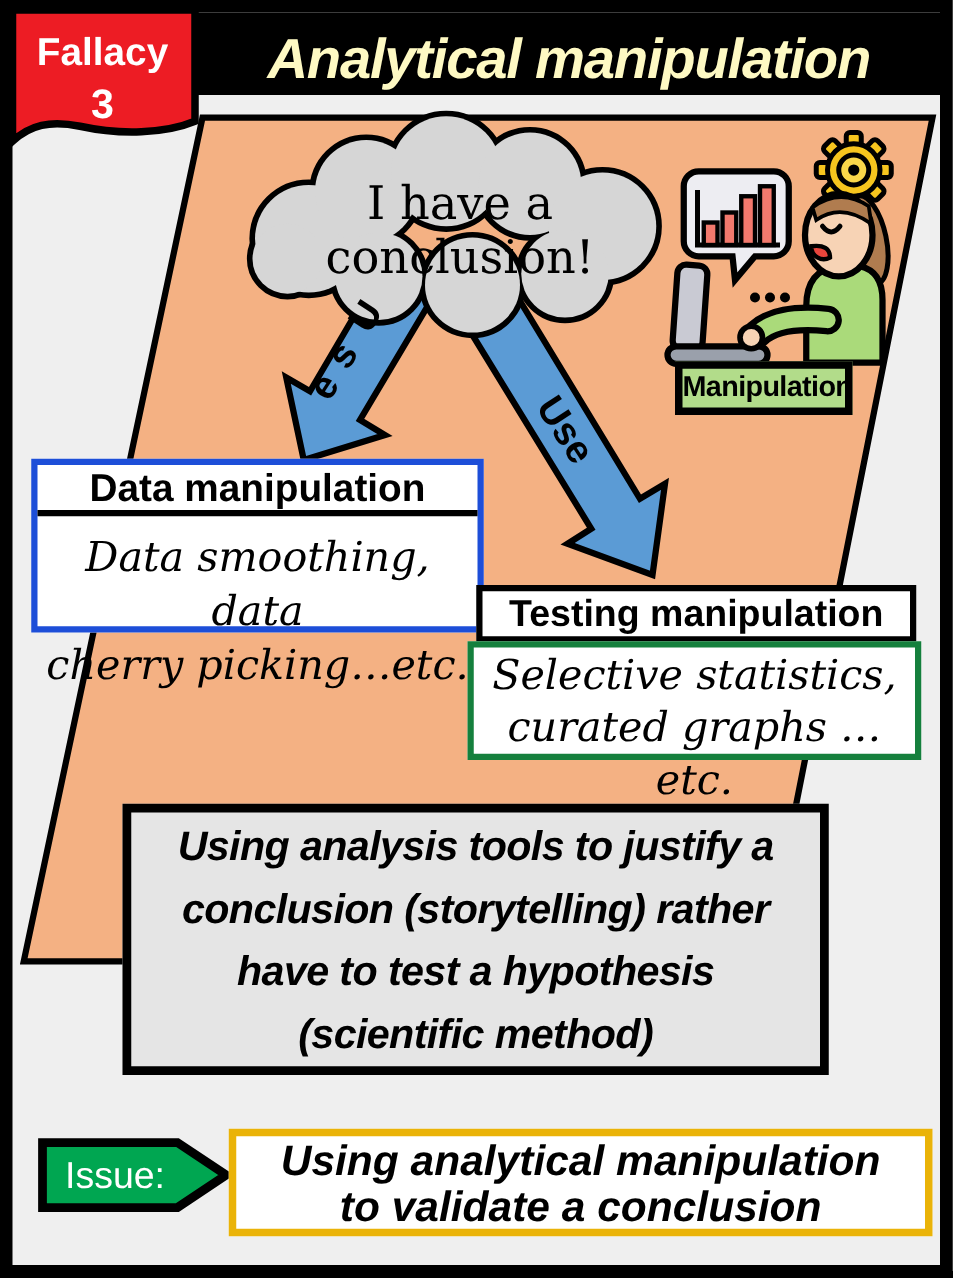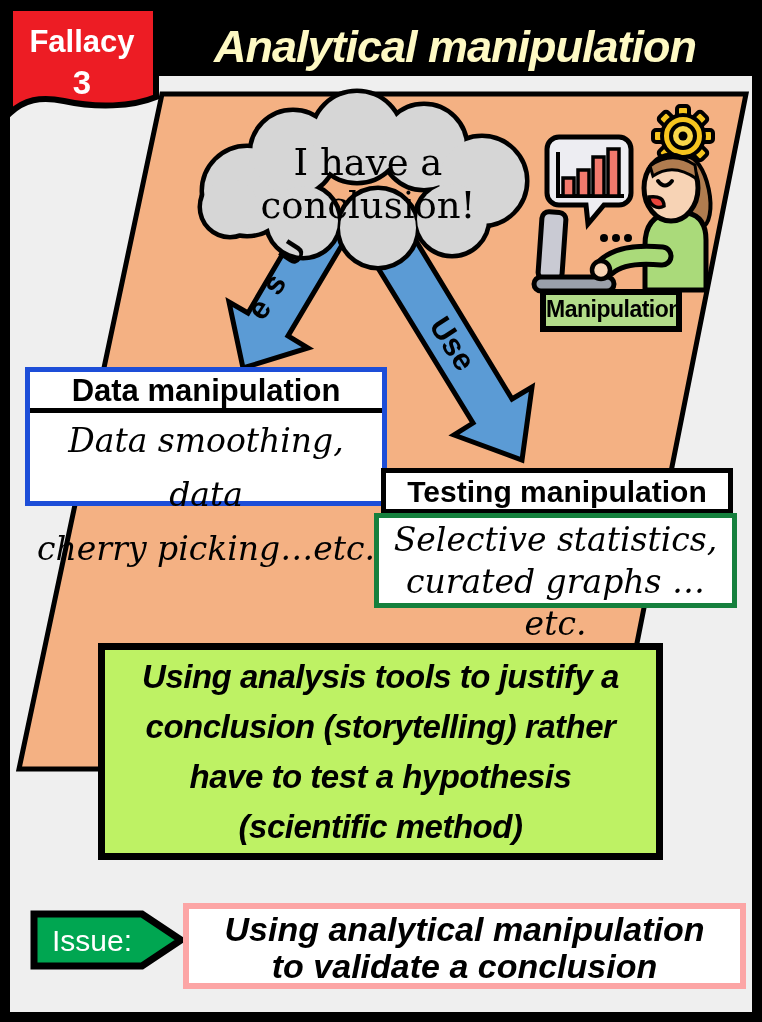--- a/index.html
+++ b/index.html
@@ -19,37 +19,37 @@
   .cloud-text{left:213px;top:141px;width:310px;text-align:center;color:#000;
               font-family:"DejaVu Serif",serif;font-size:37px;line-height:43px;}
 
   .two-part-box{background:#fff;border:5px solid #1d4ed8;}
   .box-head{font-weight:bold;font-size:31px;text-align:center;color:#000;}
   .serif-body{font-family:"DejaVu Serif",serif;font-style:italic;font-size:33px;
               text-align:center;color:#000;}
 
   .data-box{left:25px;top:367px;width:362px;height:139px;}
   .data-box .box-head{height:41px;line-height:38px;border-bottom:5px solid #000;}
-  .data-box .serif-body{line-height:54px;padding-top:1px;}
+  .data-box .serif-body{line-height:43px;padding-top:11px;}
 
   .testing-head{left:381px;top:468px;width:352px;height:46px;background:#fff;border:5px solid #000;
                 font-weight:bold;font-size:30px;text-align:center;line-height:38px;color:#000;}
   .testing-body{left:374px;top:513px;width:363px;height:95px;background:#fff;border:5px solid #15803d;
                 line-height:42px;padding-top:1px;}
 
   .manip-label{left:540px;top:289px;width:142px;height:43px;background:#b2dc8a;border:6px solid #000;
                font-weight:bold;font-size:23px;text-align:center;line-height:29px;color:#000;letter-spacing:-0.5px;}
 
-  .yellow-box{left:98px;top:643px;width:565px;height:217px;background:#bef264;border:7px solid #000;
+  .yellow-box{left:98px;top:643px;width:565px;height:217px;background:#e5e5e5;border:7px solid #000;
               text-align:center;font-weight:bold;font-style:italic;font-size:33px;line-height:50px;
               color:#000;padding-top:2px;letter-spacing:-0.5px;}
 
   .issue-label{left:36px;top:924px;width:112px;text-align:center;color:#fff;
                font-size:30px;font-weight:normal;line-height:34px;}
-  .bottom-box{left:183px;top:903px;width:563px;height:86px;background:#fff;border:6px solid #fca5a5;
+  .bottom-box{left:183px;top:903px;width:563px;height:86px;background:#fff;border:6px solid #eab308;
               text-align:center;font-weight:bold;font-style:italic;font-size:34px;line-height:37px;
               color:#000;padding-top:2px;}
 
   .use-text{font-family:"Liberation Sans",sans-serif;font-weight:bold;font-size:31px;fill:#000;}
 </style>
 </head>
 <body>
 
 <div class="stage">
   <div class="inner-bg"></div>

